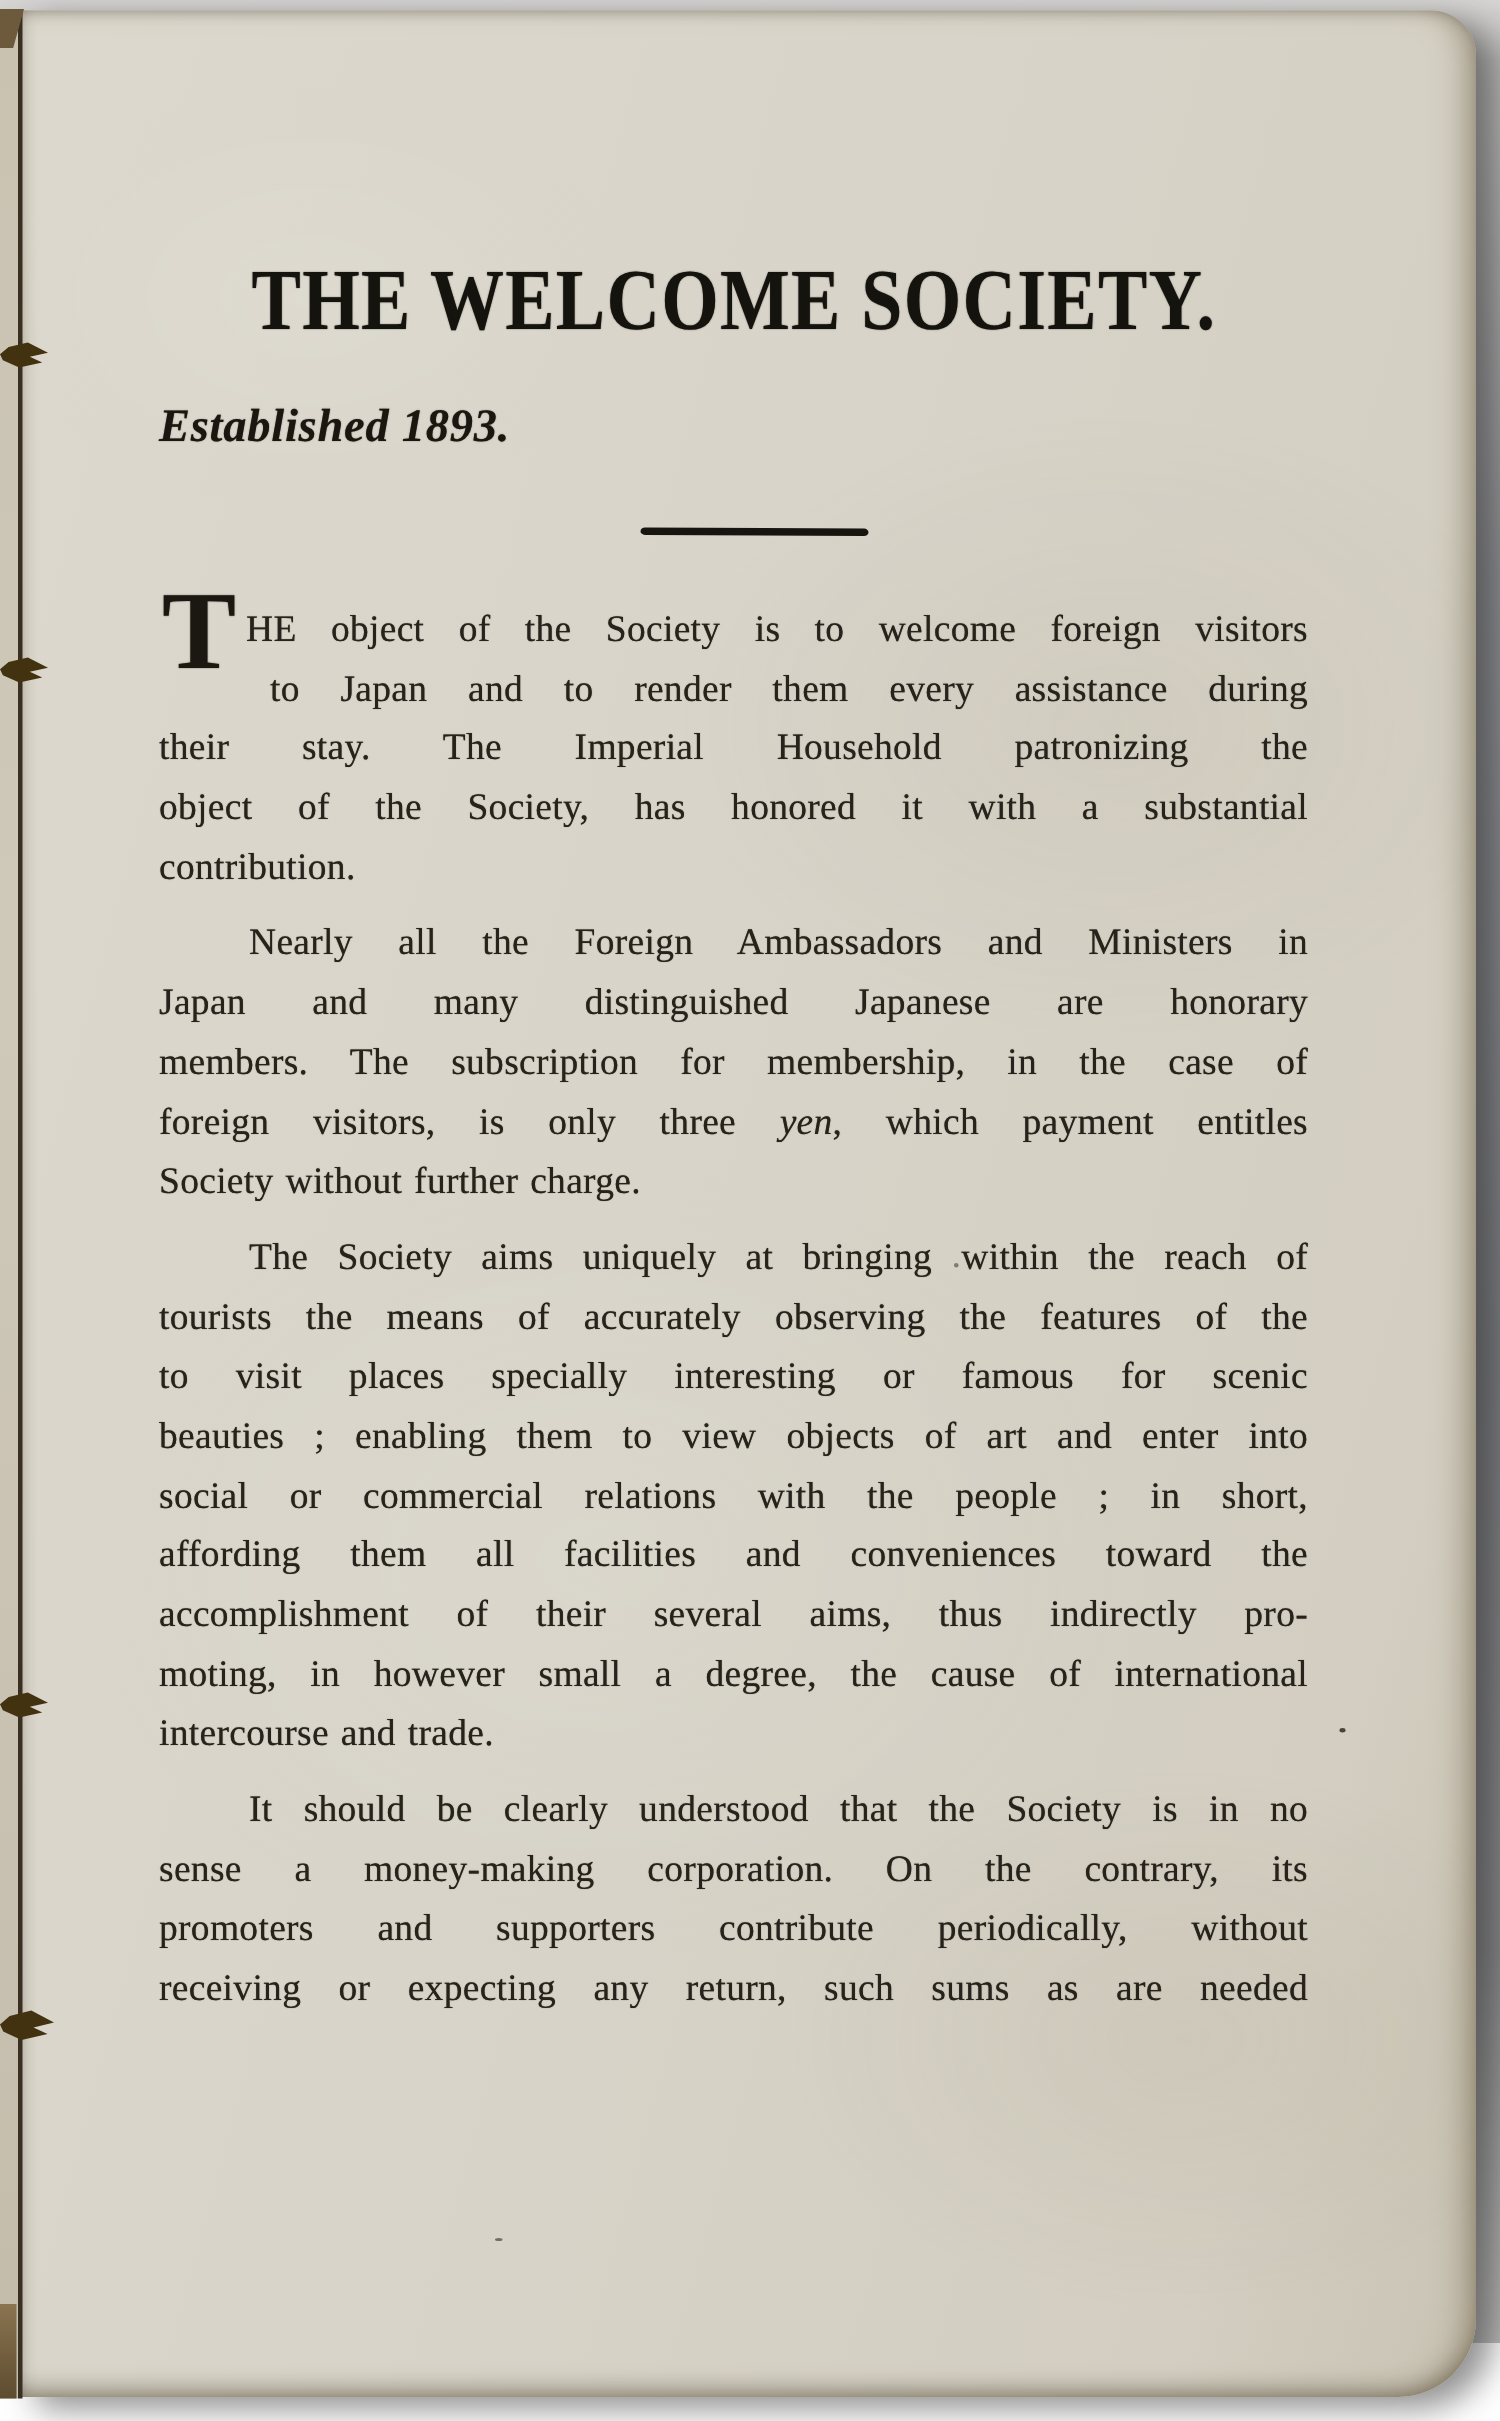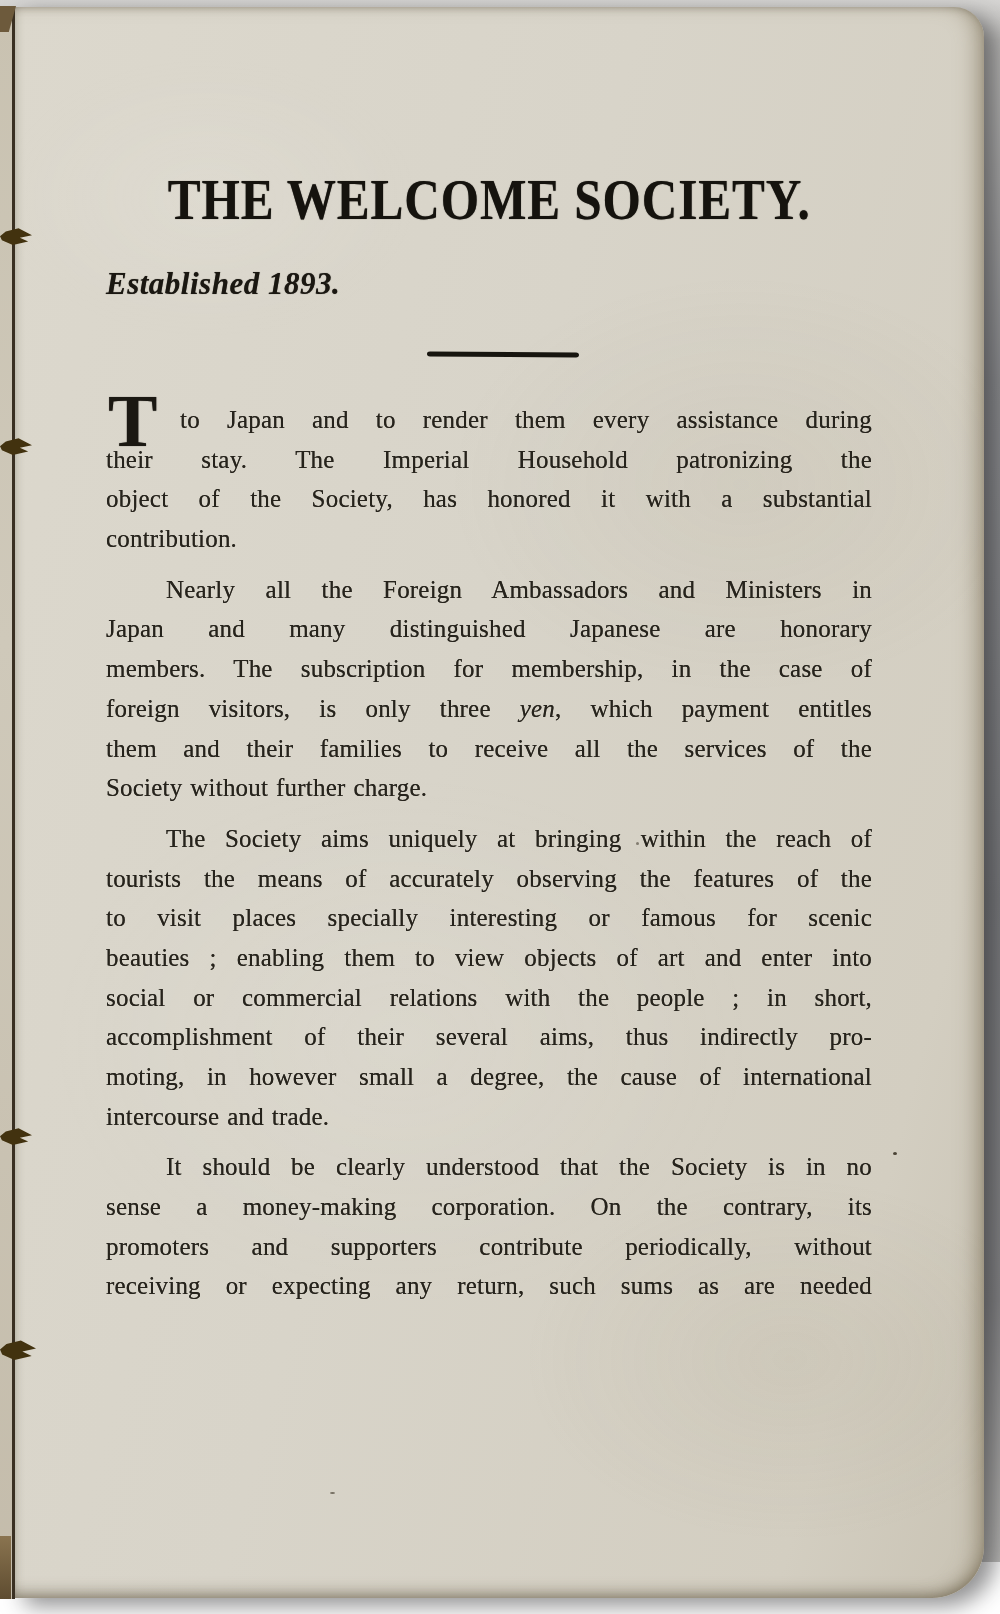--- a/index.html
+++ b/index.html
@@ -120,35 +120,36 @@
   <div class="title-wrap">
     <span class="title">THE WELCOME SOCIETY.</span>
   </div>
   <div class="subtitle-wrap">
     <span class="subtitle">Established 1893.</span>
   </div>
   <div class="rule"></div>
 
   <div class="text" id="text-block">
       <span class="dropcap">T</span>
+      <div class="line dc1">HE object of the Society is to welcome foreign visitors</div>
       <div class="line dc2">to Japan and to render them every assistance during</div>
       <div class="line">their stay.  The Imperial Household patronizing the</div>
       <div class="line">object of the Society, has honored it with a substantial</div>
       <div class="line last">contribution.</div>
       <div class="line indent">Nearly all the Foreign Ambassadors and Ministers in</div>
       <div class="line">Japan and many distinguished Japanese are honorary</div>
       <div class="line">members.  The subscription for membership, in the case of</div>
       <div class="line">foreign visitors, is only three <i>yen</i>, which payment entitles</div>
-      <div class="line">them and their families to receive all the services of the</div>
       <div class="line last">Society without further charge.</div>
       <div class="line indent">The Society aims uniquely at bringing within the reach of</div>
       <div class="line">tourists the means of accurately observing the features of the</div>
       <div class="line">to visit places specially interesting or famous for scenic</div>
       <div class="line">beauties ; enabling them to view objects of art and enter into</div>
       <div class="line">social or commercial relations with the people ; in short,</div>
+      <div class="line">affording them all facilities and conveniences toward the</div>
       <div class="line">accomplishment of their several aims, thus indirectly pro-</div>
       <div class="line">moting, in however small a degree, the cause of international</div>
       <div class="line last">intercourse and trade.</div>
       <div class="line indent">It should be clearly understood that the Society is in no</div>
       <div class="line">sense a money-making corporation.  On the contrary, its</div>
       <div class="line">promoters and supporters contribute periodically, without</div>
       <div class="line">receiving or expecting any return, such sums as are needed</div>
     </div>
 
   <div class="speck a"></div>

